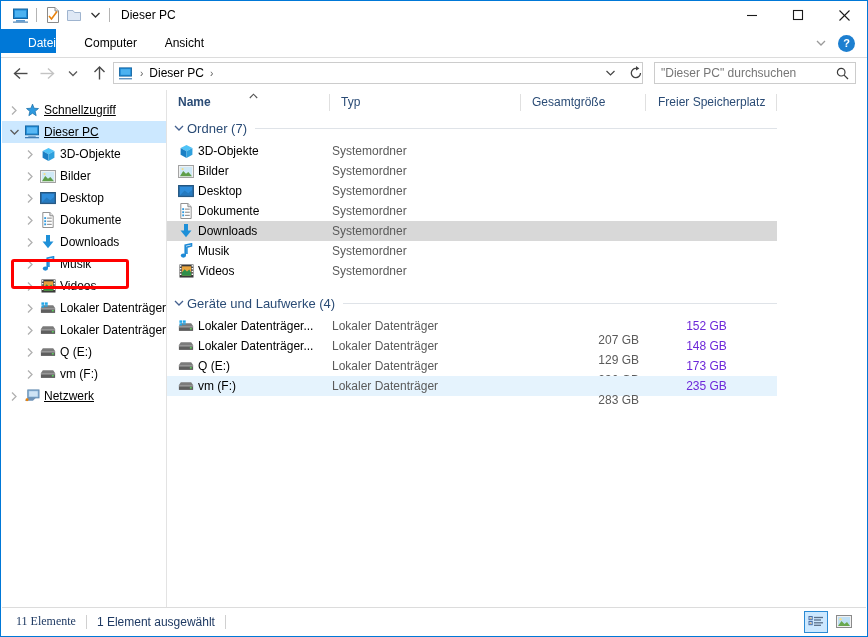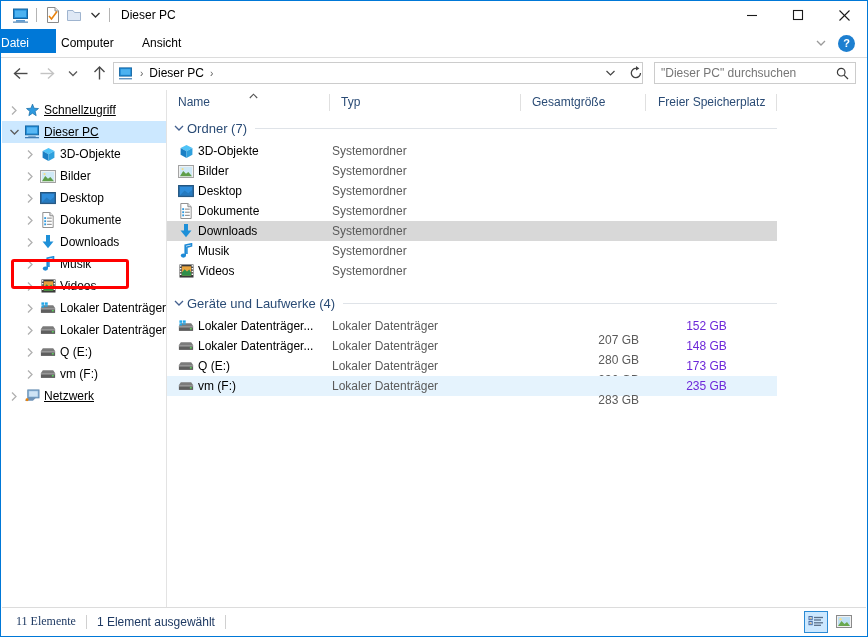--- a/index.html
+++ b/index.html
@@ -91,21 +91,21 @@
     background: #ffffff;
     border-bottom: 1px solid #dcdcdc;
   }
   .tab {
     position: absolute;
     top: 0;
     height: 24px;
     line-height: 28px;
     font-size: 12px;
     color: #000000;
-    text-align: left;
+    text-align: right;
     white-space: nowrap;
   }
   .tab-file {
     left: 0;
     width: 55px;
     background: #0078d7;
     color: #ffffff;
   }
   .tab-computer { left: 60px; width: 76px; }
   .tab-view { left: 141px; width: 62px; }
@@ -563,21 +563,21 @@
       <span class="search-icon">
         <svg width="13" height="13" viewBox="0 0 13 13">
             <circle cx="5.2" cy="5.2" r="3.8" fill="none" stroke="#3b3b3b" stroke-width="1.2"></circle>
             <line x1="8.1" y1="8.1" x2="12" y2="12" stroke="#3b3b3b" stroke-width="1.3"></line>
           </svg>
       </span>
     </div>
   </div>
 
   <div class="colheaders">
-    <div class="colhead" style="left:0;width:163px;">
+    <div class="colhead" style="left:0;width:163px;font-weight:bold;">
       <span>Name</span>
       <span class="sortarrow">
         <svg width="9" height="6" viewBox="0 0 9 6">
             <path d="M0.8 5 L4.5 1.2 L8.2 5" fill="none" stroke="#555" stroke-width="1.1"></path>
           </svg>
       </span>
       <span class="divider"></span>
     </div>
     <div class="colhead" style="left:163px;width:191px;">
       <span>Typ</span>
@@ -993,21 +993,21 @@
               <svg width="16" height="12" viewBox="0 0 17 12">
                 <path d="M1 5 L3 2 H14 L16 5 V10 H1 Z" fill="#7b7b7b"></path>
                 <rect x="1" y="5" width="15" height="5" fill="#5e5e5e"></rect>
                 <rect x="1" y="5" width="15" height="1.6" fill="#9a9a9a"></rect>
                 <rect x="12.6" y="7.2" width="2" height="1.4" fill="#5ddd5d"></rect>
               </svg>
             </span>
             <span class="name-text">Lokaler Datenträger...</span>
           </div>
           <div class="cell-type">Lokaler Datenträger</div>
-          <div class="cell-size">280 GB</div>
+          <div class="cell-size">129 GB</div>
           <div class="cell-free">148 GB</div>
         </div>
         <div class="row">
           <div class="cell-name">
             <span class="row-ico">
               <svg width="16" height="12" viewBox="0 0 17 12">
                 <path d="M1 5 L3 2 H14 L16 5 V10 H1 Z" fill="#7b7b7b"></path>
                 <rect x="1" y="5" width="15" height="5" fill="#5e5e5e"></rect>
                 <rect x="1" y="5" width="15" height="1.6" fill="#9a9a9a"></rect>
                 <rect x="12.6" y="7.2" width="2" height="1.4" fill="#5ddd5d"></rect>

